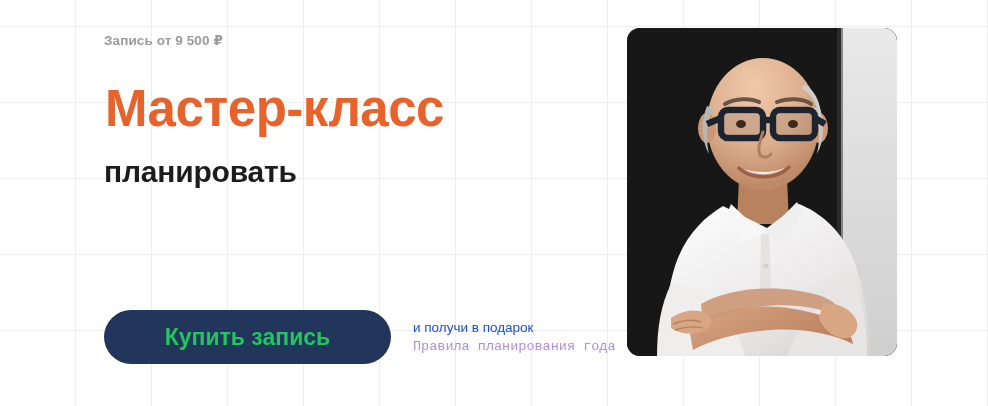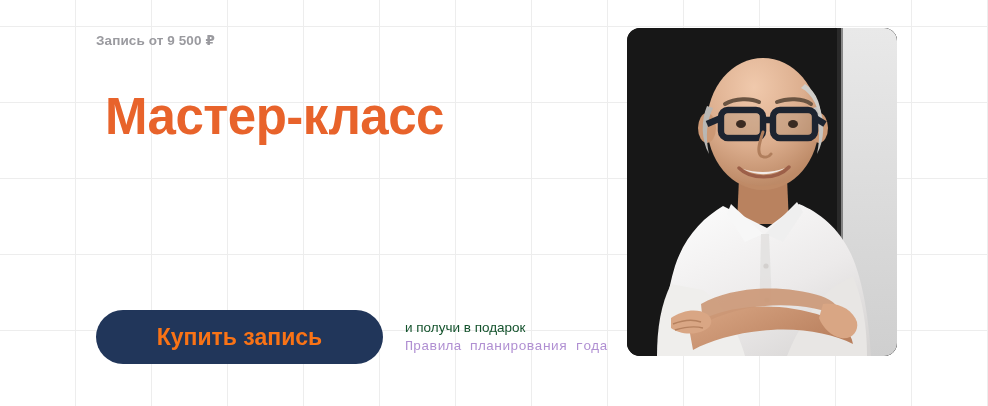--- a/index.html
+++ b/index.html
@@ -29,42 +29,42 @@
     background-image:
       linear-gradient(to right, #ededed 1px, transparent 1px),
       linear-gradient(to bottom, #ededed 1px, transparent 1px);
     background-size: 76px 76px;
     background-position: 75px 26px, 75px 26px;
   }
 
   
   .content {
     position: absolute;
-    left: 96px;
+    left: 104px;
     top: 0;
     width: 530px;
     height: 406px;
   }
 
   .eyebrow {
     position: absolute;
     top: 32px;
     left: 0;
     font-size: 13.5px;
     font-weight: 700;
     letter-spacing: 0.1px;
     color: #9a9a9f;
     white-space: nowrap;
   }
 
   .title {
     position: absolute;
     top: 77px;
     left: -3px;
-    margin: 12px;
+    margin: 4px;
     font-size: 51px;
     line-height: 56px;
     font-weight: 700;
     letter-spacing: -0.5px;
     color: #e8632b;
     white-space: nowrap;
   }
 
   .subtitle {
     position: absolute;
@@ -91,40 +91,40 @@
 
   .buy-button {
     display: inline-flex;
     align-items: center;
     justify-content: center;
     width: 287px;
     height: 54px;
     border: 0;
     border-radius: 27px;
     background: #21365a;
-    color: #f97316;
+    color: #22c55e;
     font-family: "Liberation Sans", "DejaVu Sans", sans-serif;
     font-size: 23px;
     font-weight: 700;
     letter-spacing: 0px;
     cursor: pointer;
     padding: 0;
   }
 
   .gift-block {
     margin-left: 22px;
     display: flex;
     flex-direction: column;
     justify-content: center;
     line-height: 19px;
   }
   .gift-caption {
     font-size: 13.5px;
     font-weight: 400;
-    color: #14532d;
+    color: #1d4ed8;
     white-space: nowrap;
   }
   .gift-link {
     font-size: 13.5px;
     font-weight: 400;
     color: #b08fd2;
     white-space: nowrap;
     text-decoration: none;
     cursor: pointer;
     font-family: Liberation Mono, monospace;
@@ -150,20 +150,21 @@
 
   <div class="grid-layer"></div>
 
   <div class="content">
 
     <div class="eyebrow">Запись от 9 500 ₽</div>
 
     <h1 class="title">Мастер-класс</h1>
 
     <h2 class="subtitle">
+      <span class="line">планировать</span>
     </h2>
 
     <div class="cta-row">
 
       <button class="buy-button">Купить запись</button>
 
       <div class="gift-block">
         <span class="gift-caption">и получи в подарок</span>
         <a class="gift-link">Правила планирования года</a>
       </div>

